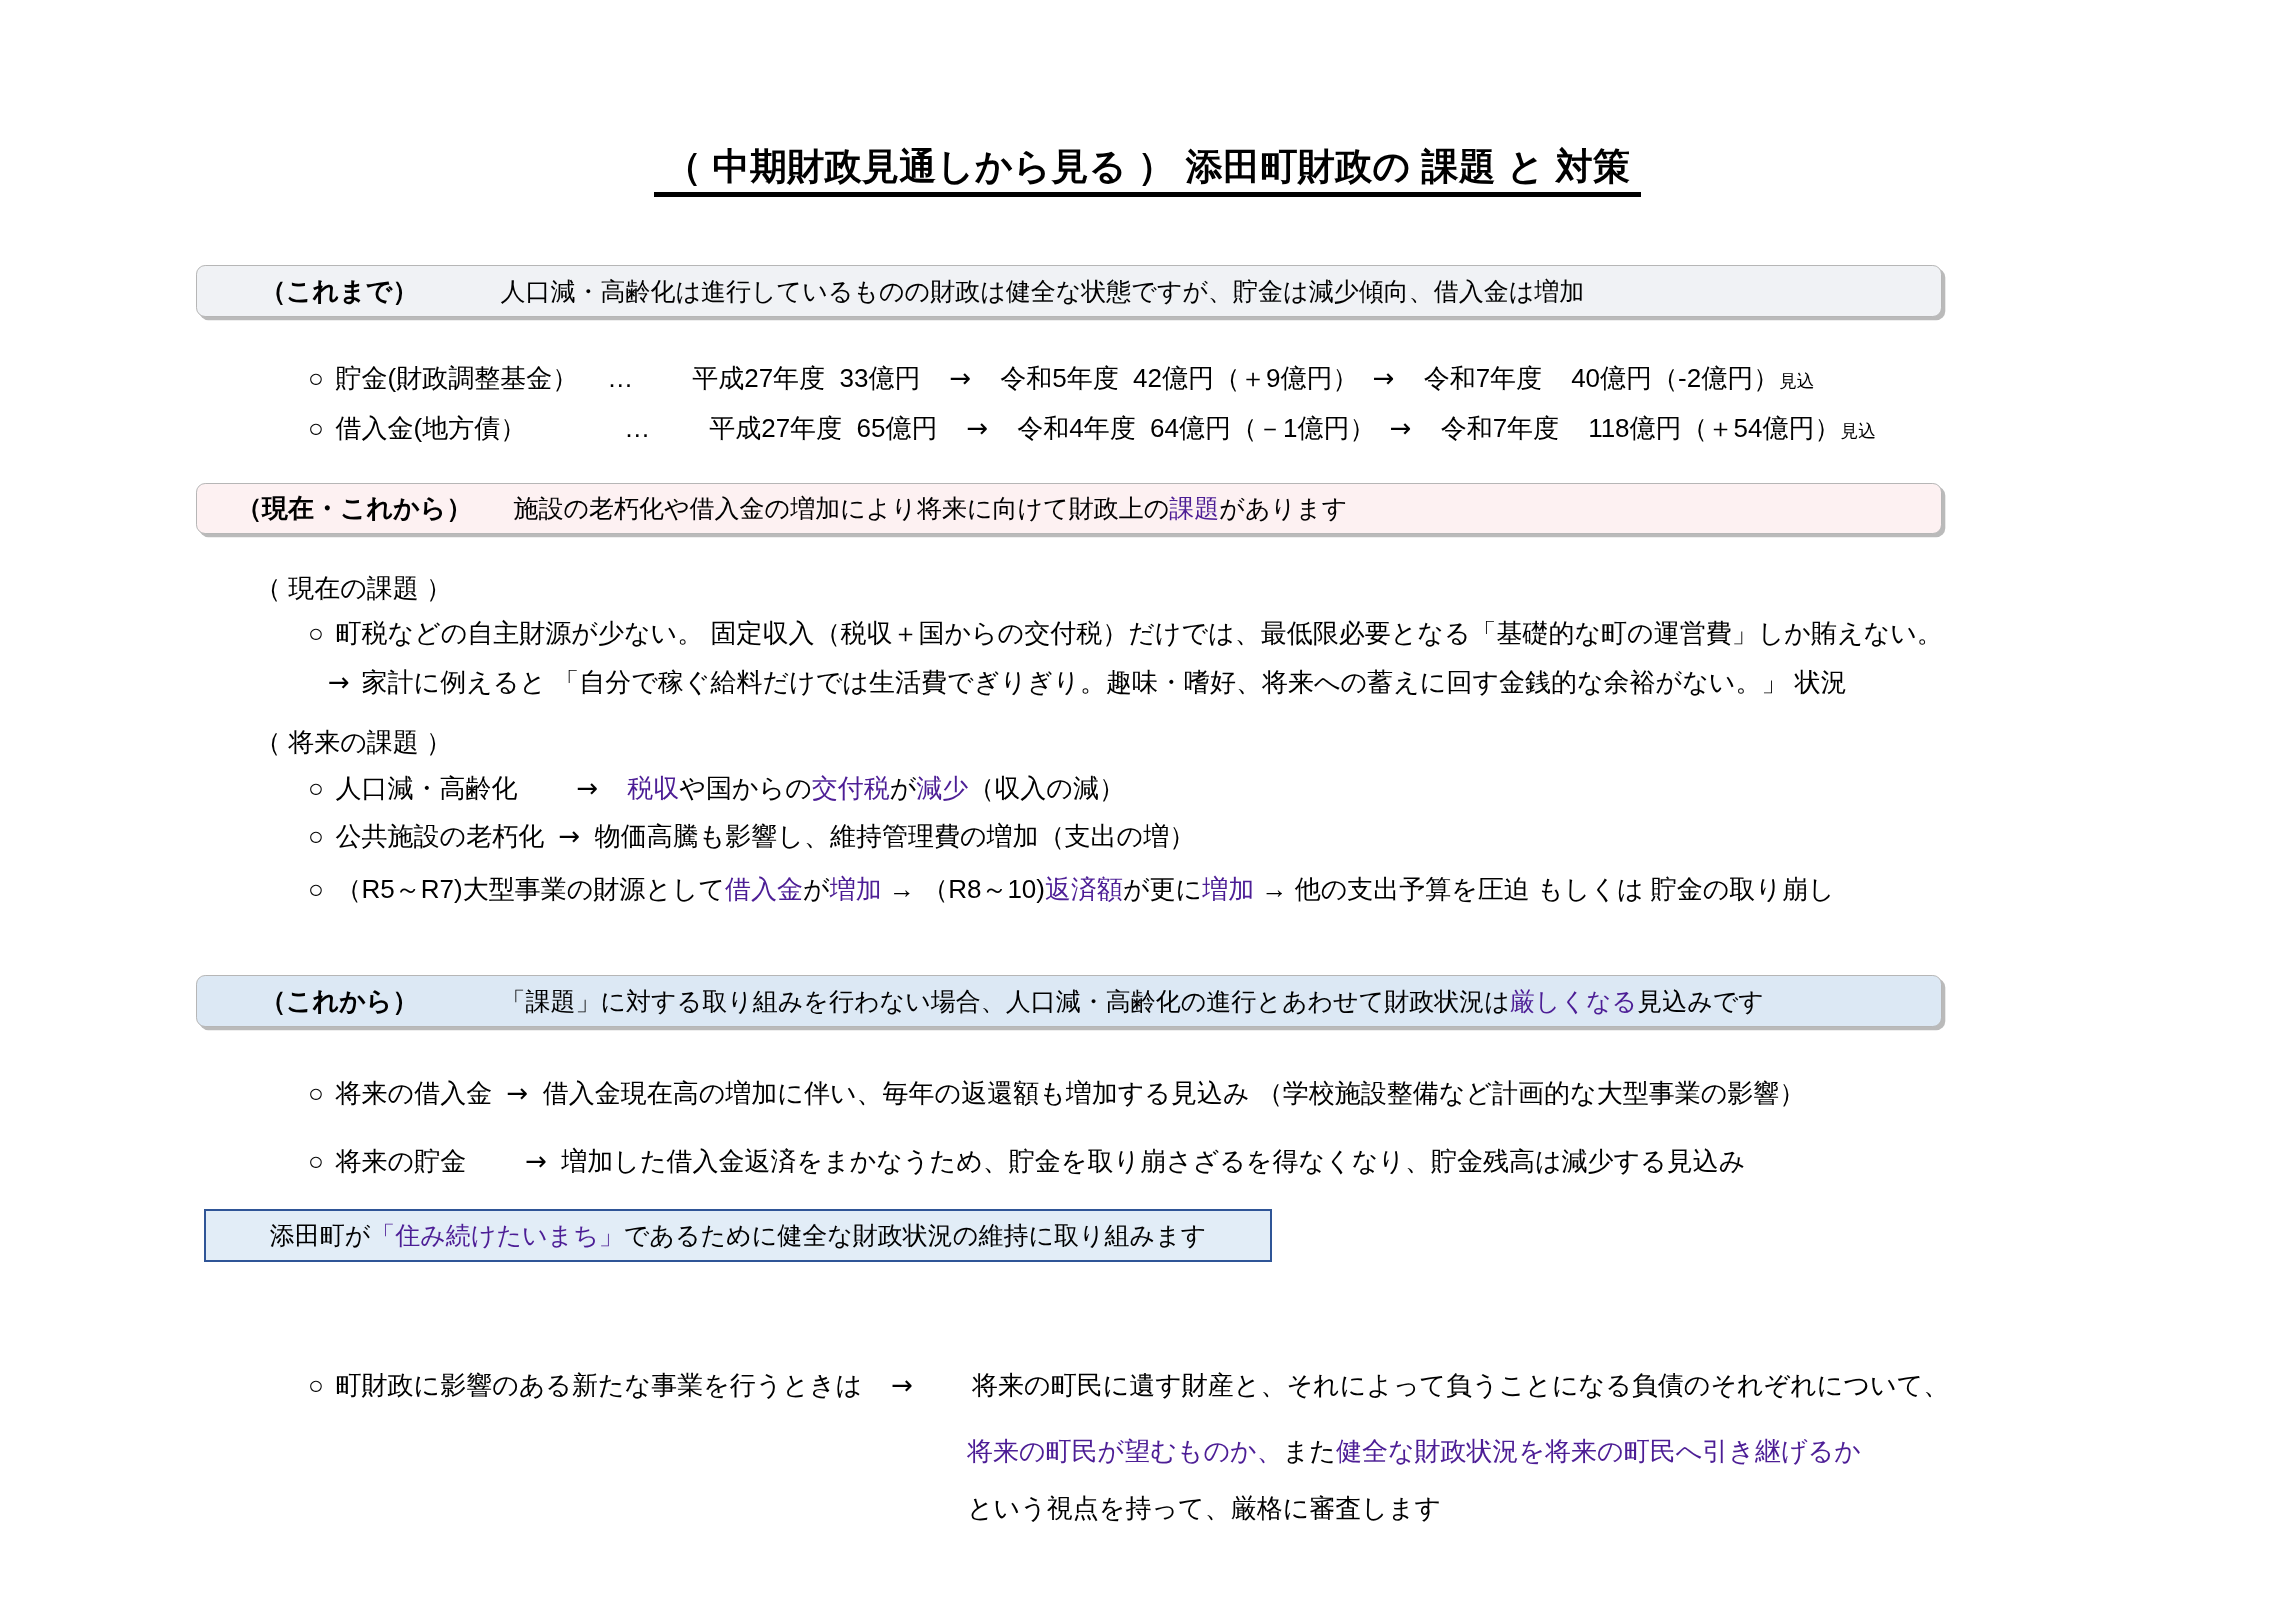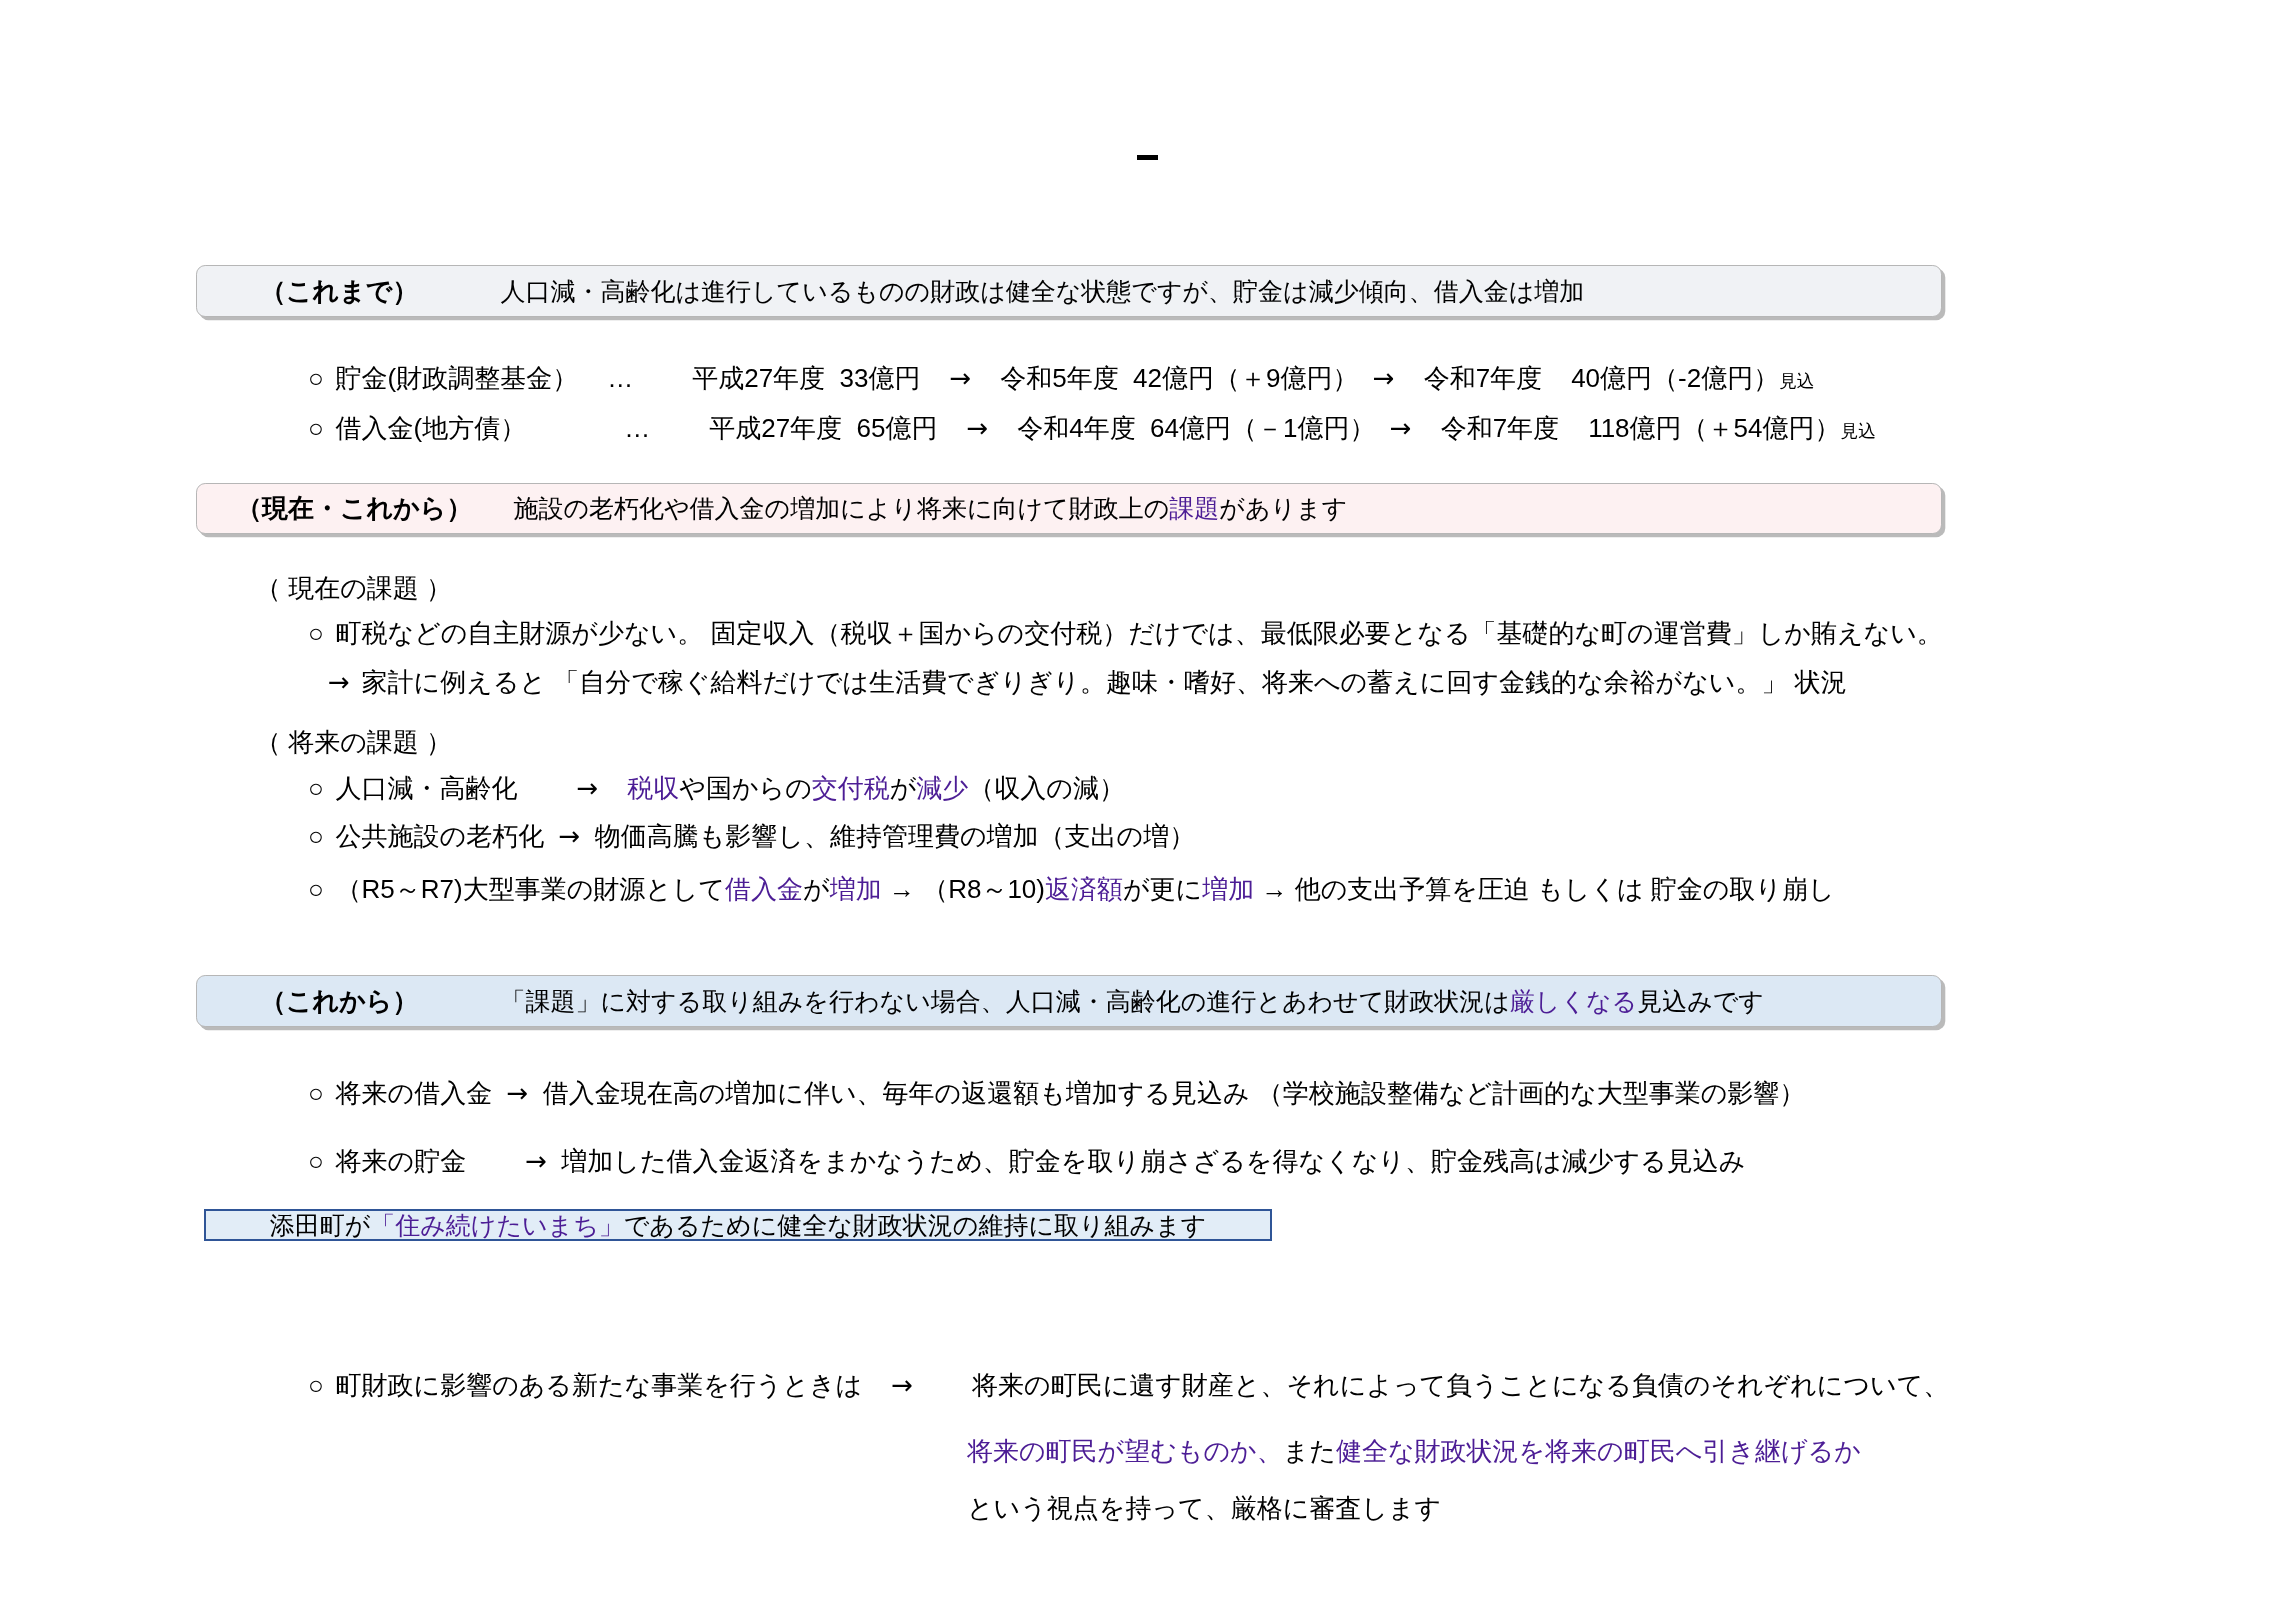--- a/index.html
+++ b/index.html
@@ -87,21 +87,21 @@
   #banner-from-now { left: 196px; top: 975px; width: 1746px; height: 52px; align-items: center; }
   #banner-from-now .banner-label { margin-left: 63px; }
   #banner-from-now .banner-body  { margin-left: 82px; }
 
   
   #boxed-statement {
     position: absolute;
     left: 204px;
     top: 1209px;
     width: 1068px;
-    height: 32px;
+    height: 53px;
     box-sizing: border-box;
     background: #e2edf7;
     border: 2.6px solid #2f5597;
     display: flex;
     align-items: center;
     justify-content: center;
   }
   #boxed-statement .stmt-text {
     font-size: 25px;
     white-space: nowrap;
@@ -150,20 +150,21 @@
   .spacer-lg { display: inline-block; width: 59px; }
   .spacer-xl { display: inline-block; width: 98px; }
 </style>
 </head>
 <body>
 
 <div class="page">
 
   <div class="title-wrap">
     <div class="title-inner">
+      <div class="title-text">（ 中期財政見通しから見る ） 添田町財政の  課題  と  対策</div>
       <div class="title-rule"></div>
     </div>
   </div>
 
   <div class="banner banner-gray" id="banner-these-far">
     <span class="banner-label">（これまで）</span>
     <span class="banner-body">人口減・高齢化は進行しているものの財政は健全な状態ですが、貯金は減少傾向、借入金は増加</span>
   </div>
 
   <div class="line" id="line-savings">

